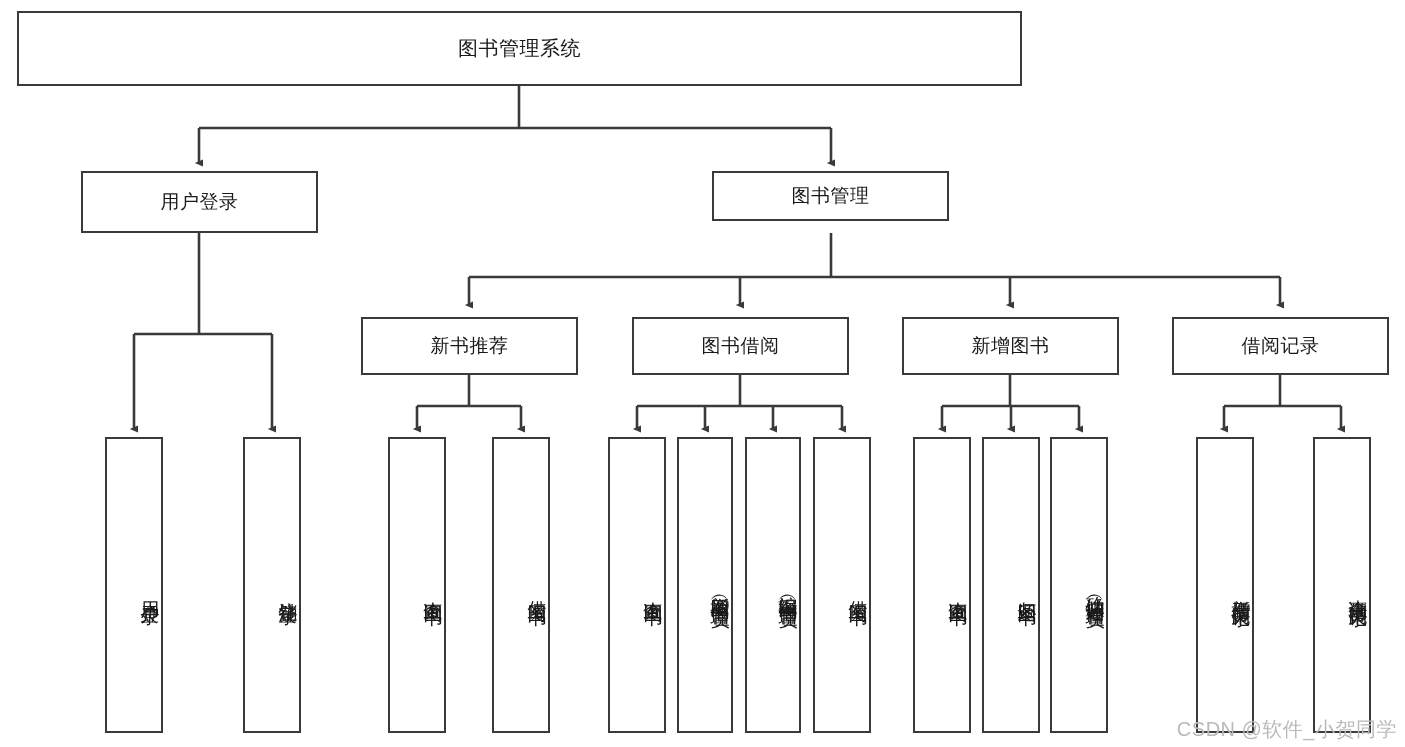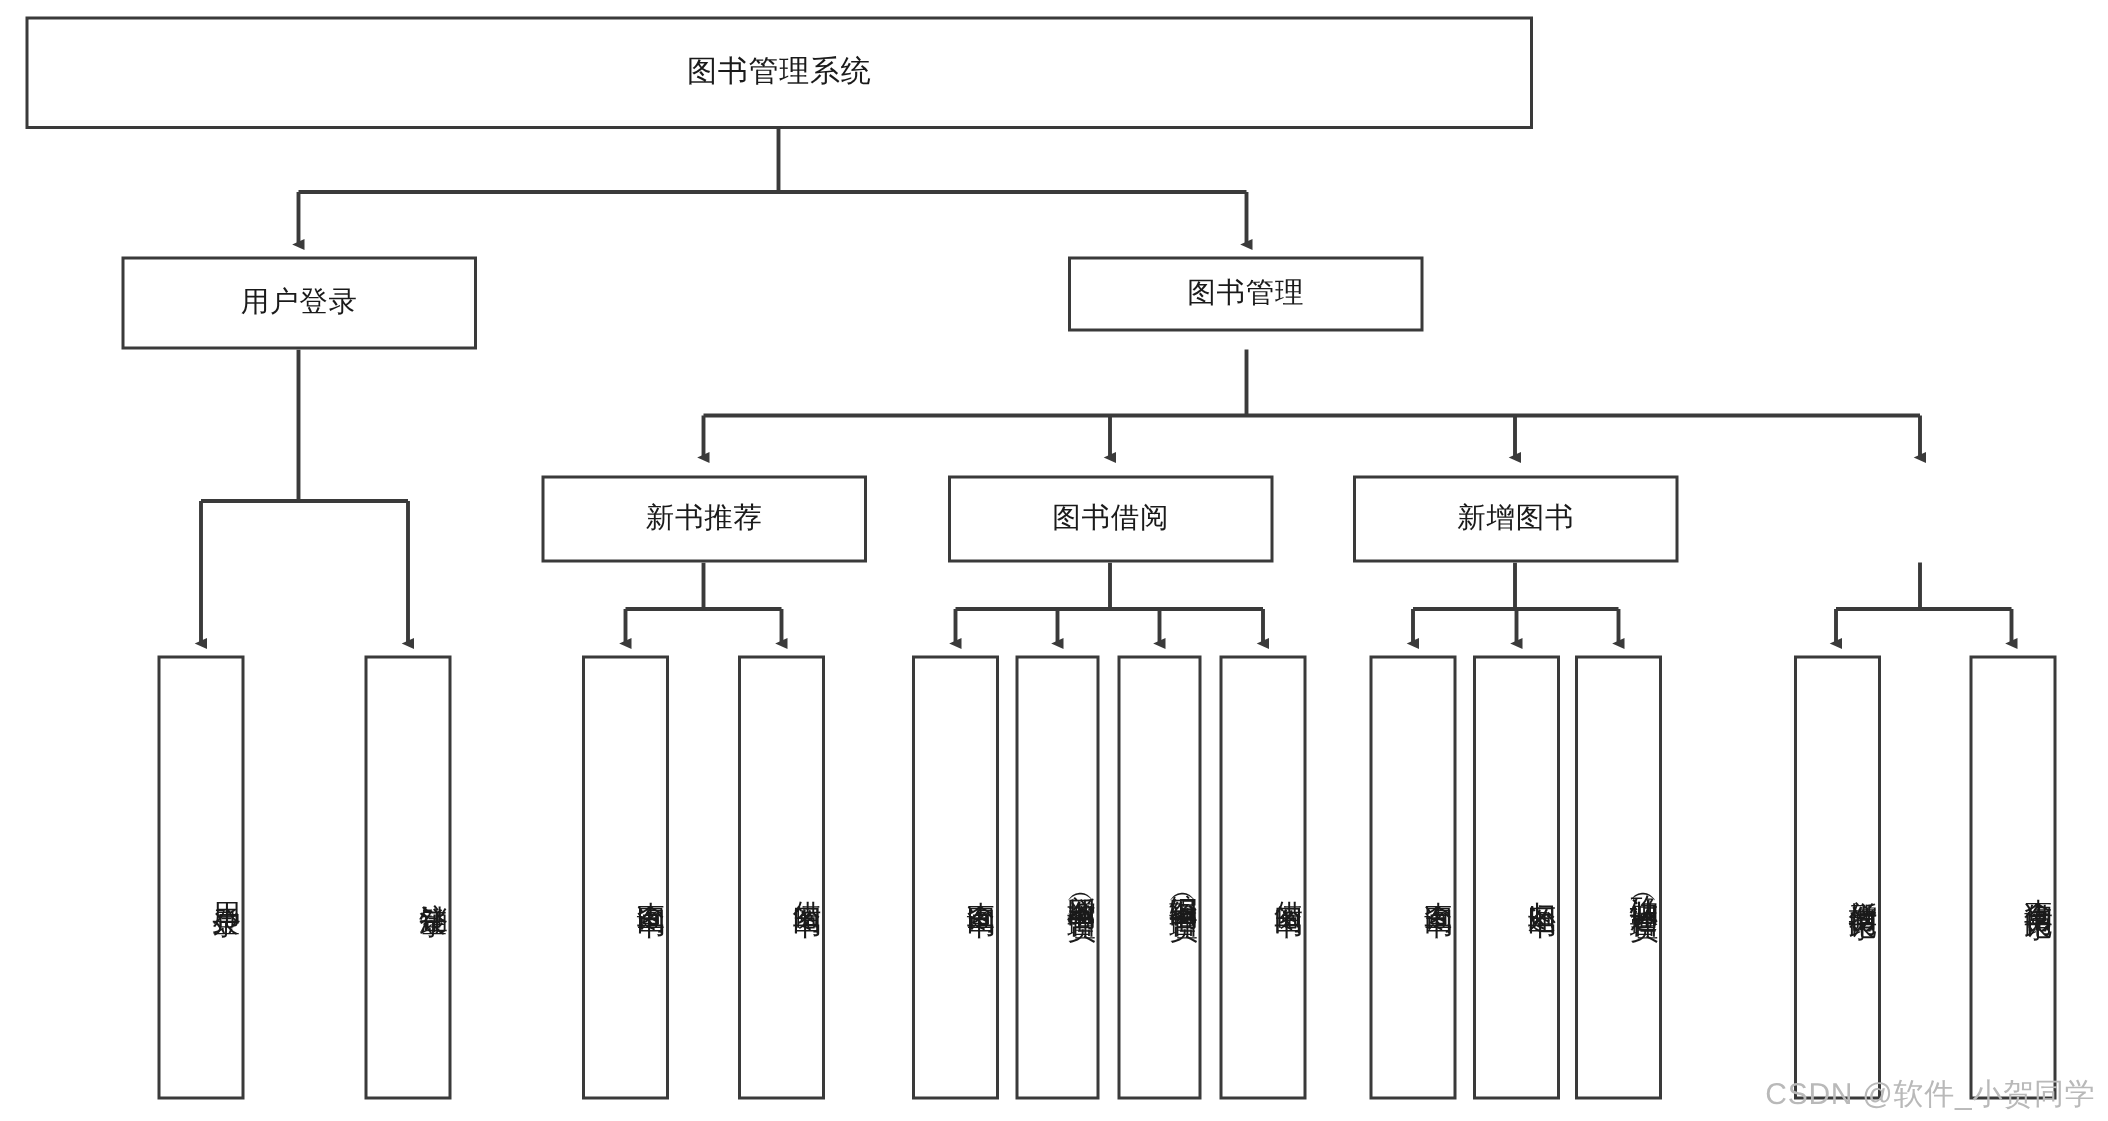--- a/index.html
+++ b/index.html
@@ -141,20 +141,23 @@
   </div>
 
   <div class="node horiz" style="left:632px; top:317px; width:217px; height:58px;">
     <span>图书借阅</span>
   </div>
 
   <div class="node horiz" style="left:902px; top:317px; width:217px; height:58px;">
     <span>新增图书</span>
   </div>
 
+  <div class="node horiz" style="left:1172px; top:317px; width:217px; height:58px;">
+    <span>借阅记录</span>
+  </div>
 
   <div class="node vert" style="left:105px; top:437px; width:58px; height:296px;">
     <span class="vtext">用户登录</span>
   </div>
 
   <div class="node vert" style="left:243px; top:437px; width:58px; height:296px;">
     <span class="vtext">注销登录</span>
   </div>
 
   <div class="node vert" style="left:388px; top:437px; width:58px; height:296px;">

